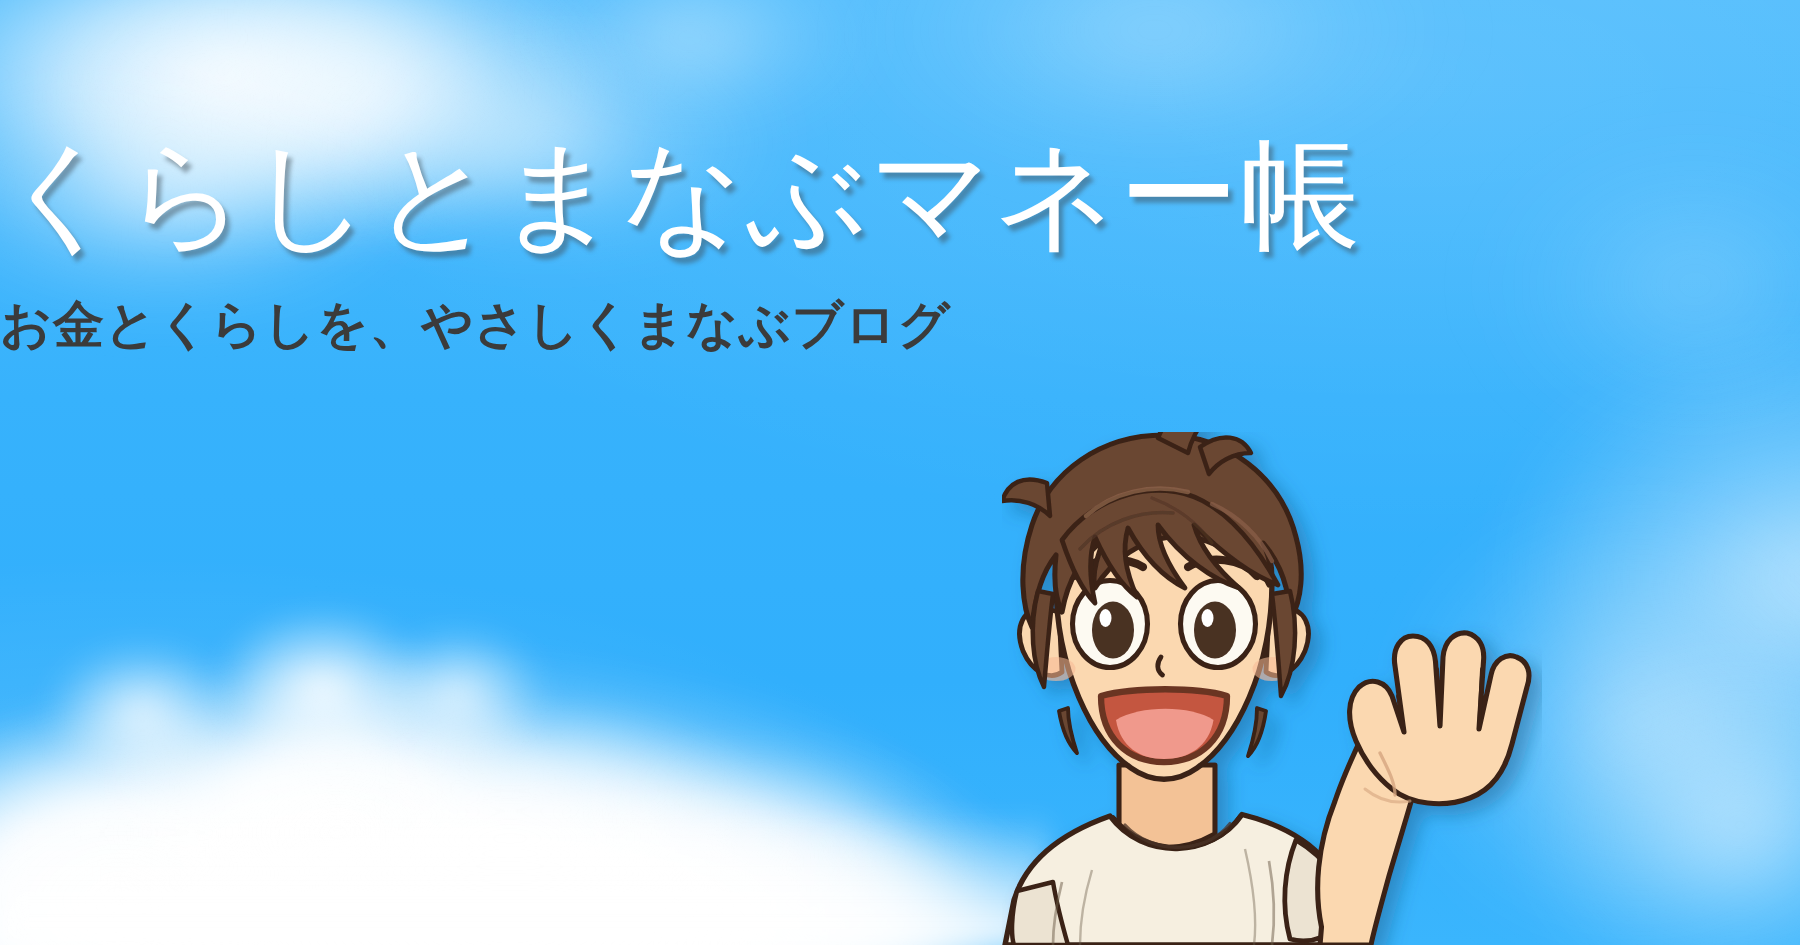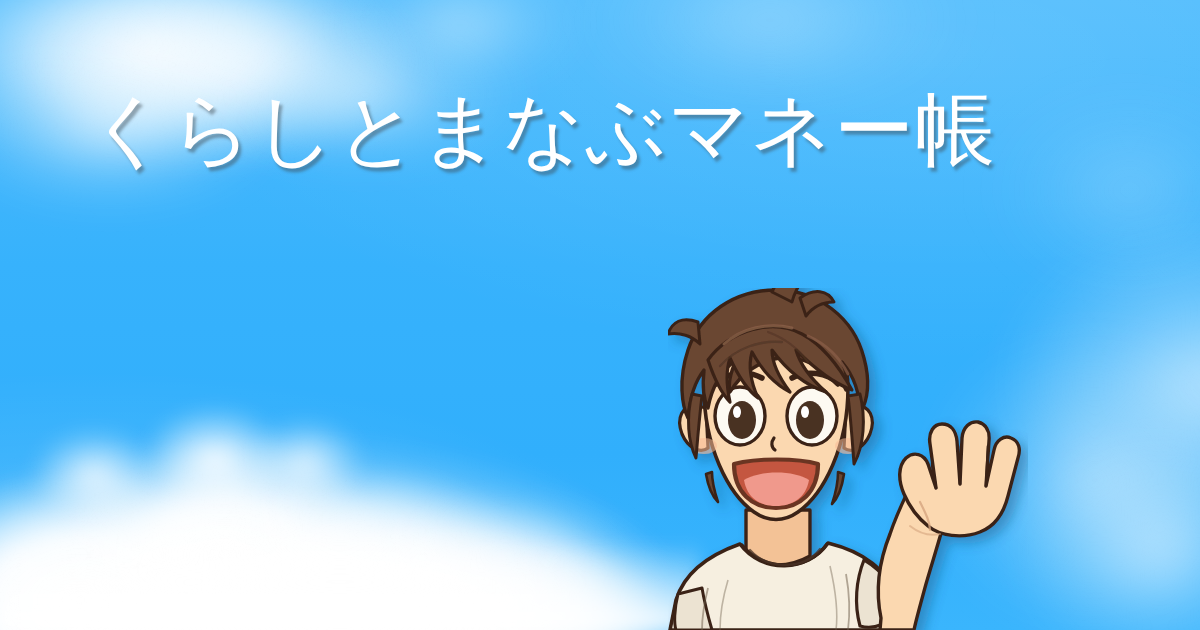--- a/index.html
+++ b/index.html
@@ -176,21 +176,21 @@
     filter: blur(8px);
     pointer-events: none;
   }
 
   
   .text-block {
     position: absolute;
     left: 0;
     top: 88px;
     width: 1084px;
-    text-align: center;
+    text-align: left;
     z-index: 40;
   }
   .site-title {
     margin: 0;
     font-family: "Liberation Sans", "DejaVu Sans", sans-serif;
     font-size: 80px;
     line-height: 1.06;
     font-weight: 500;
     letter-spacing: 1px;
     color: #ffffff;
@@ -246,20 +246,21 @@
   <div class="cloud cloud-bl-4"></div>
   <div class="cloud cloud-bl-5"></div>
   <div class="cloud cloud-bl-puff-a"></div>
   <div class="cloud cloud-bl-puff-b"></div>
   <div class="cloud cloud-bl-puff-c"></div>
   <div class="cloud cloud-bm-tail"></div>
   <div class="cloud-bottom-strip"></div>
 
   <div class="text-block">
     <h1 class="site-title">くらしとまなぶマネー帳</h1>
+    <p class="site-tagline">お金とくらしを、やさしくまなぶブログ</p>
   </div>
 
   <div class="character">
     <svg width="360" height="342" viewBox="0 0 360 342" xmlns="http://www.w3.org/2000/svg">
       <defs>
         <filter id="charShadow" x="-25%" y="-25%" width="160%" height="160%">
           <feDropShadow dx="7" dy="6" stdDeviation="6" flood-color="#1c4f78" flood-opacity="0.40"></feDropShadow>
         </filter>
         <clipPath id="bannerClip">
           <rect x="0" y="0" width="360" height="342"></rect>

